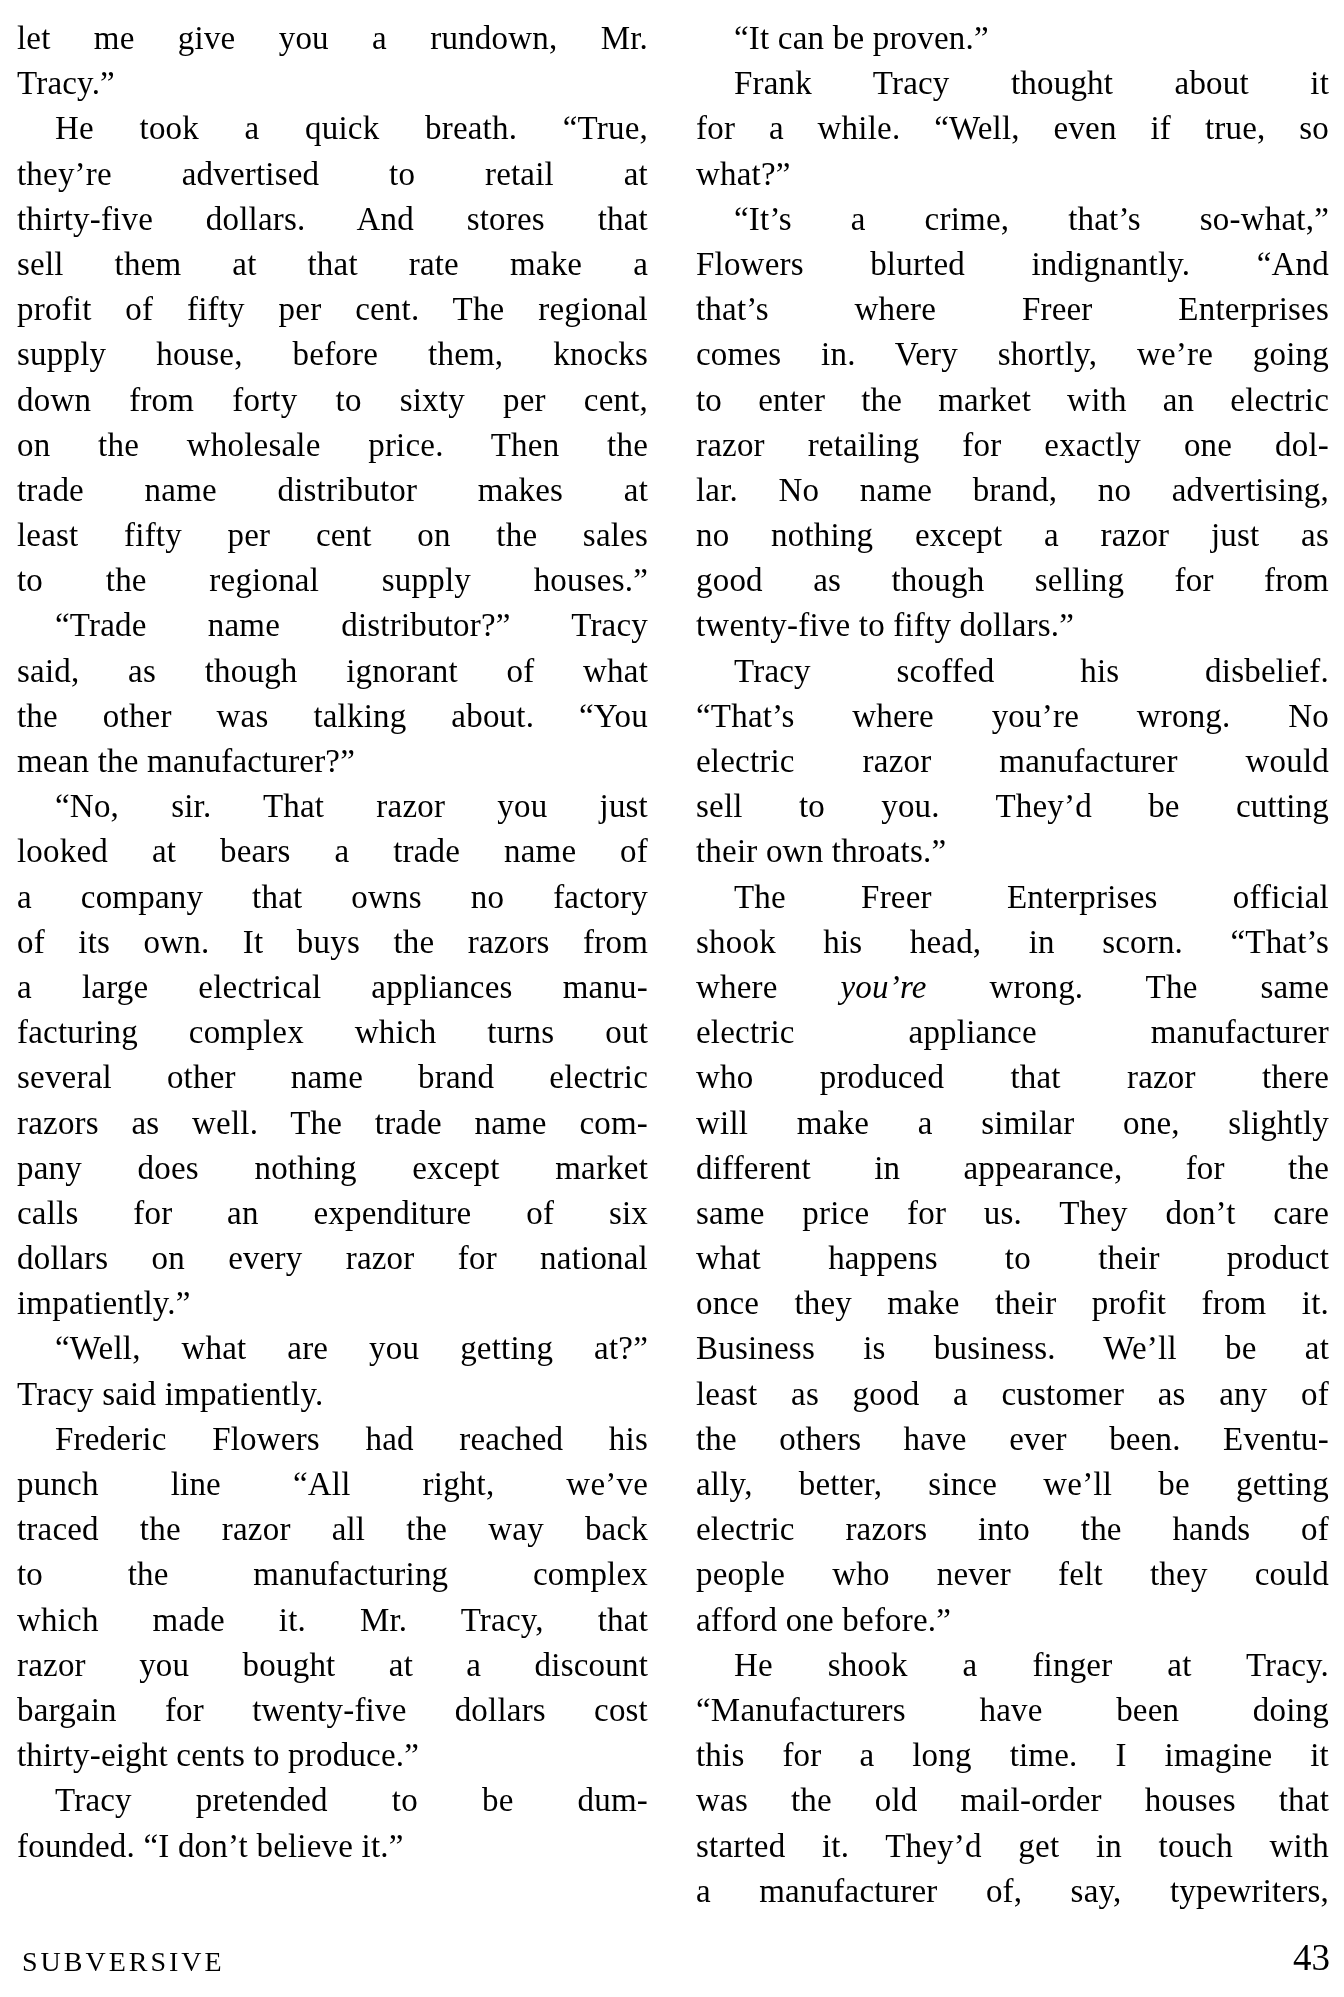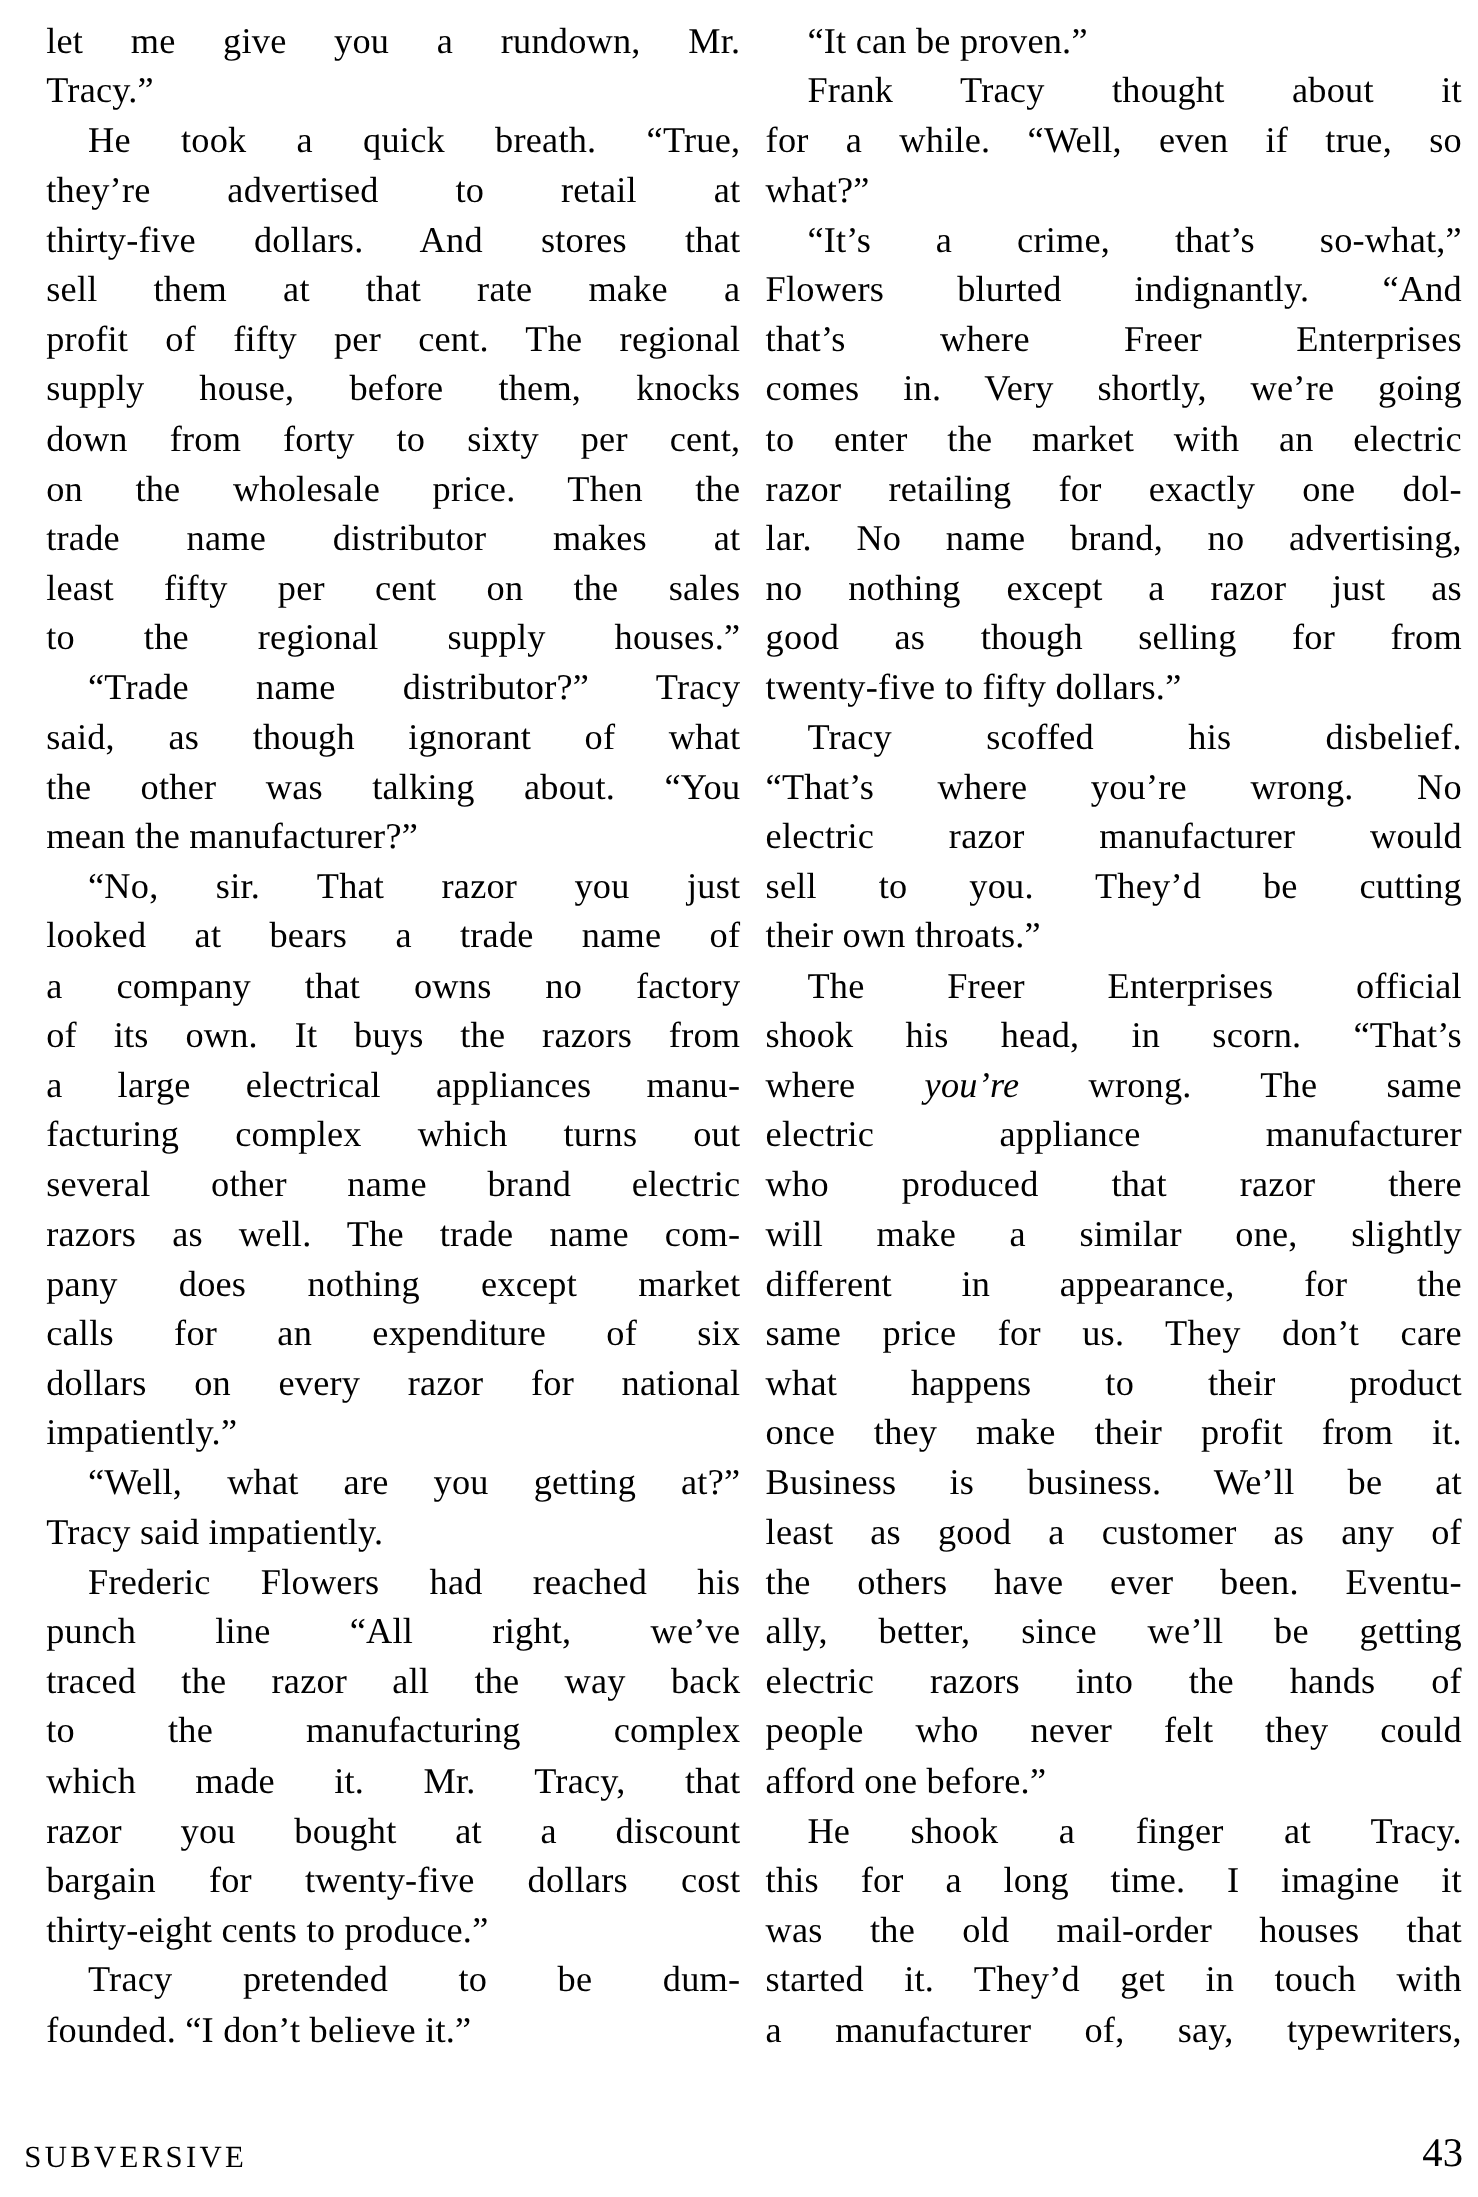--- a/index.html
+++ b/index.html
@@ -3,21 +3,21 @@
 <meta charset="utf-8">
 <style>
   * { margin:0; padding:0; box-sizing:border-box; }
   html, body { width:1344px; height:1997px; background:#ffffff; }
   .page {
     position:relative; width:1344px; height:1997px;
     background:#ffffff; color:#000000; overflow:hidden;
     font-family:"Liberation Serif","DejaVu Serif",serif;
   }
   .column { position:absolute; top:16px; }
-  #col-left  { left:17px;  width:631px;margin-left:25px; }
+  #col-left  { left:17px;  width:631px; }
   #col-right { left:696px; width:633px; }
   .line {
     font-size:33px; line-height:45.2px; height:45.2px;
     letter-spacing:0.2px;
     text-align:justify; text-align-last:justify; text-justify:inter-word;
   }
   .line.end { text-align-last:left; }
   .line.indent { text-indent:38px; }
   .italic { font-style:italic; }
   .footer-title {
@@ -108,20 +108,21 @@
       <div class="line"><span>what happens to their product</span></div>
       <div class="line"><span>once they make their profit from it.</span></div>
       <div class="line"><span>Business is business. We’ll be at</span></div>
       <div class="line"><span>least as good a customer as any of</span></div>
       <div class="line"><span>the others have ever been. Eventu-</span></div>
       <div class="line"><span>ally, better, since we’ll be getting</span></div>
       <div class="line"><span>electric razors into the hands of</span></div>
       <div class="line"><span>people who never felt they could</span></div>
       <div class="line end"><span>afford one before.”</span></div>
       <div class="line indent"><span>He shook a finger at Tracy.</span></div>
+      <div class="line"><span>“Manufacturers have been doing</span></div>
       <div class="line"><span>this for a long time. I imagine it</span></div>
       <div class="line"><span>was the old mail-order houses that</span></div>
       <div class="line"><span>started it. They’d get in touch with</span></div>
       <div class="line"><span>a manufacturer of, say, typewriters,</span></div>
     </div>
   <div class="footer-title">SUBVERSIVE</div>
   <div class="page-number">43</div>
 </div>
 
 </body></html>

